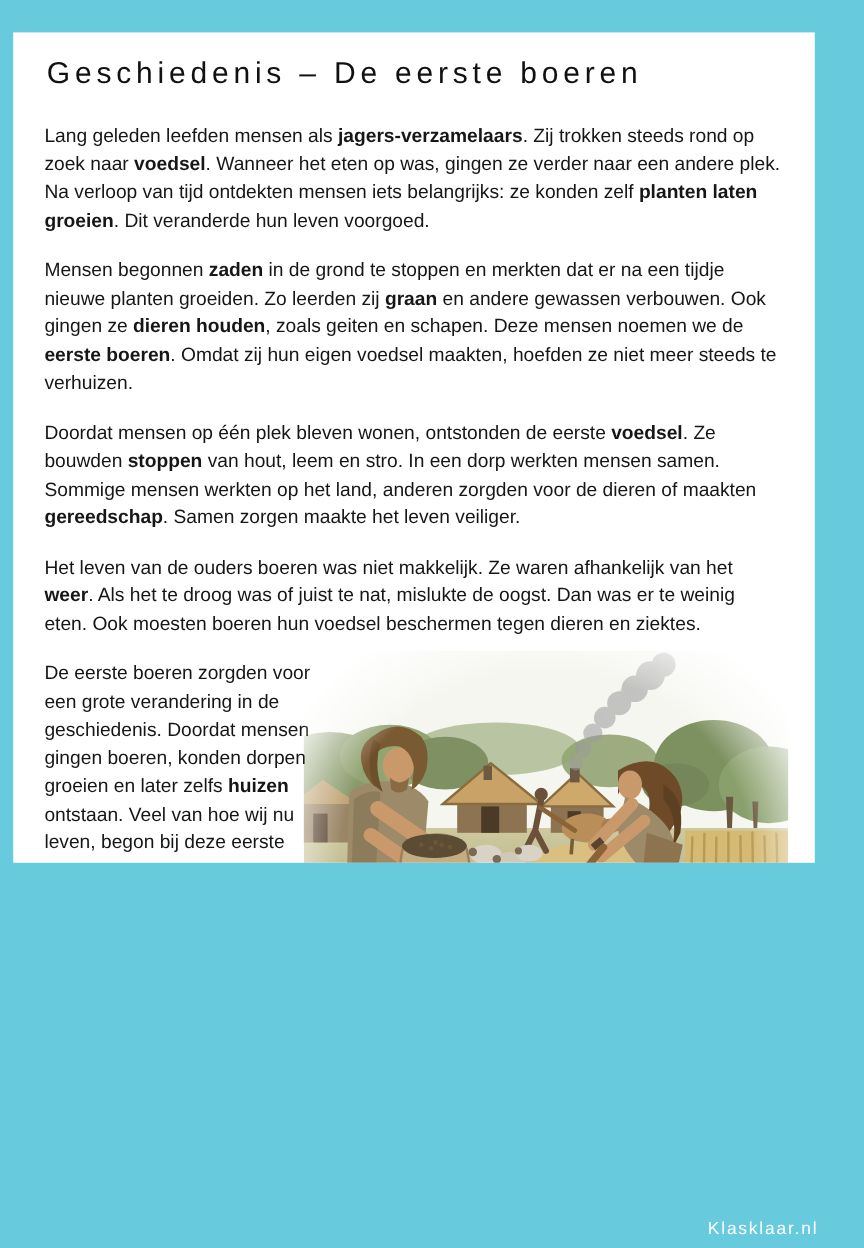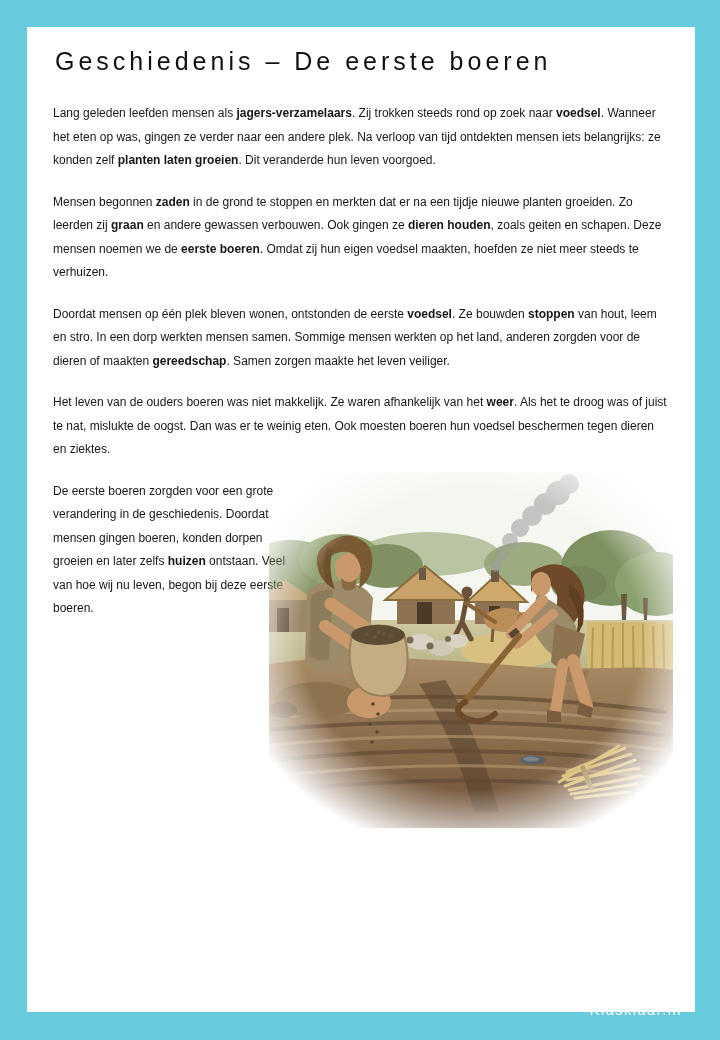--- a/index.html
+++ b/index.html
@@ -11,51 +11,51 @@
   html,body{width:720px;height:1040px;}
   body{font-family:"Liberation Sans", sans-serif; background:#fff;}
   .frame{
     position:relative;
     width:720px;height:1040px;
     background:var(--accent);
     overflow:hidden;
   }
   .page{
     position:absolute;
-    left:27px;top:27px;
-    width:668px;height:985px;
+    left:11px;top:27px;
+    width:668px;height:692px;
     background:var(--page-bg);
     padding:18px 28px 0 26px;
     overflow:hidden;
   }
   .title{
     font-size:25px;
     font-weight:400;
     letter-spacing:4px;
     color:#111;
     margin:2px 0 26px 2px;
     white-space:nowrap;
   }
   .bodytext p{
-    font-size:12px;
+    font-size:16px;
     line-height:23.5px;
     color:var(--ink);
     margin:0 0 18px 0;
   }
   .bodytext p b{font-weight:700;}
   .last-row{position:relative; height:356px;}
   .narrow{width:252px;}
   .illustration{
     position:absolute;
     right:-6px;top:-8px;
     width:404px;height:356px;
   }
   .watermark{
     position:absolute;
-    right:38px;bottom:22px;
+    right:38px;bottom:8px;
     color:#ffffff;
     font-size:14.5px;
     letter-spacing:1.5px;
     font-weight:400;
   }
 </style>
 </head>
 <body>
 
 <div class="frame">

